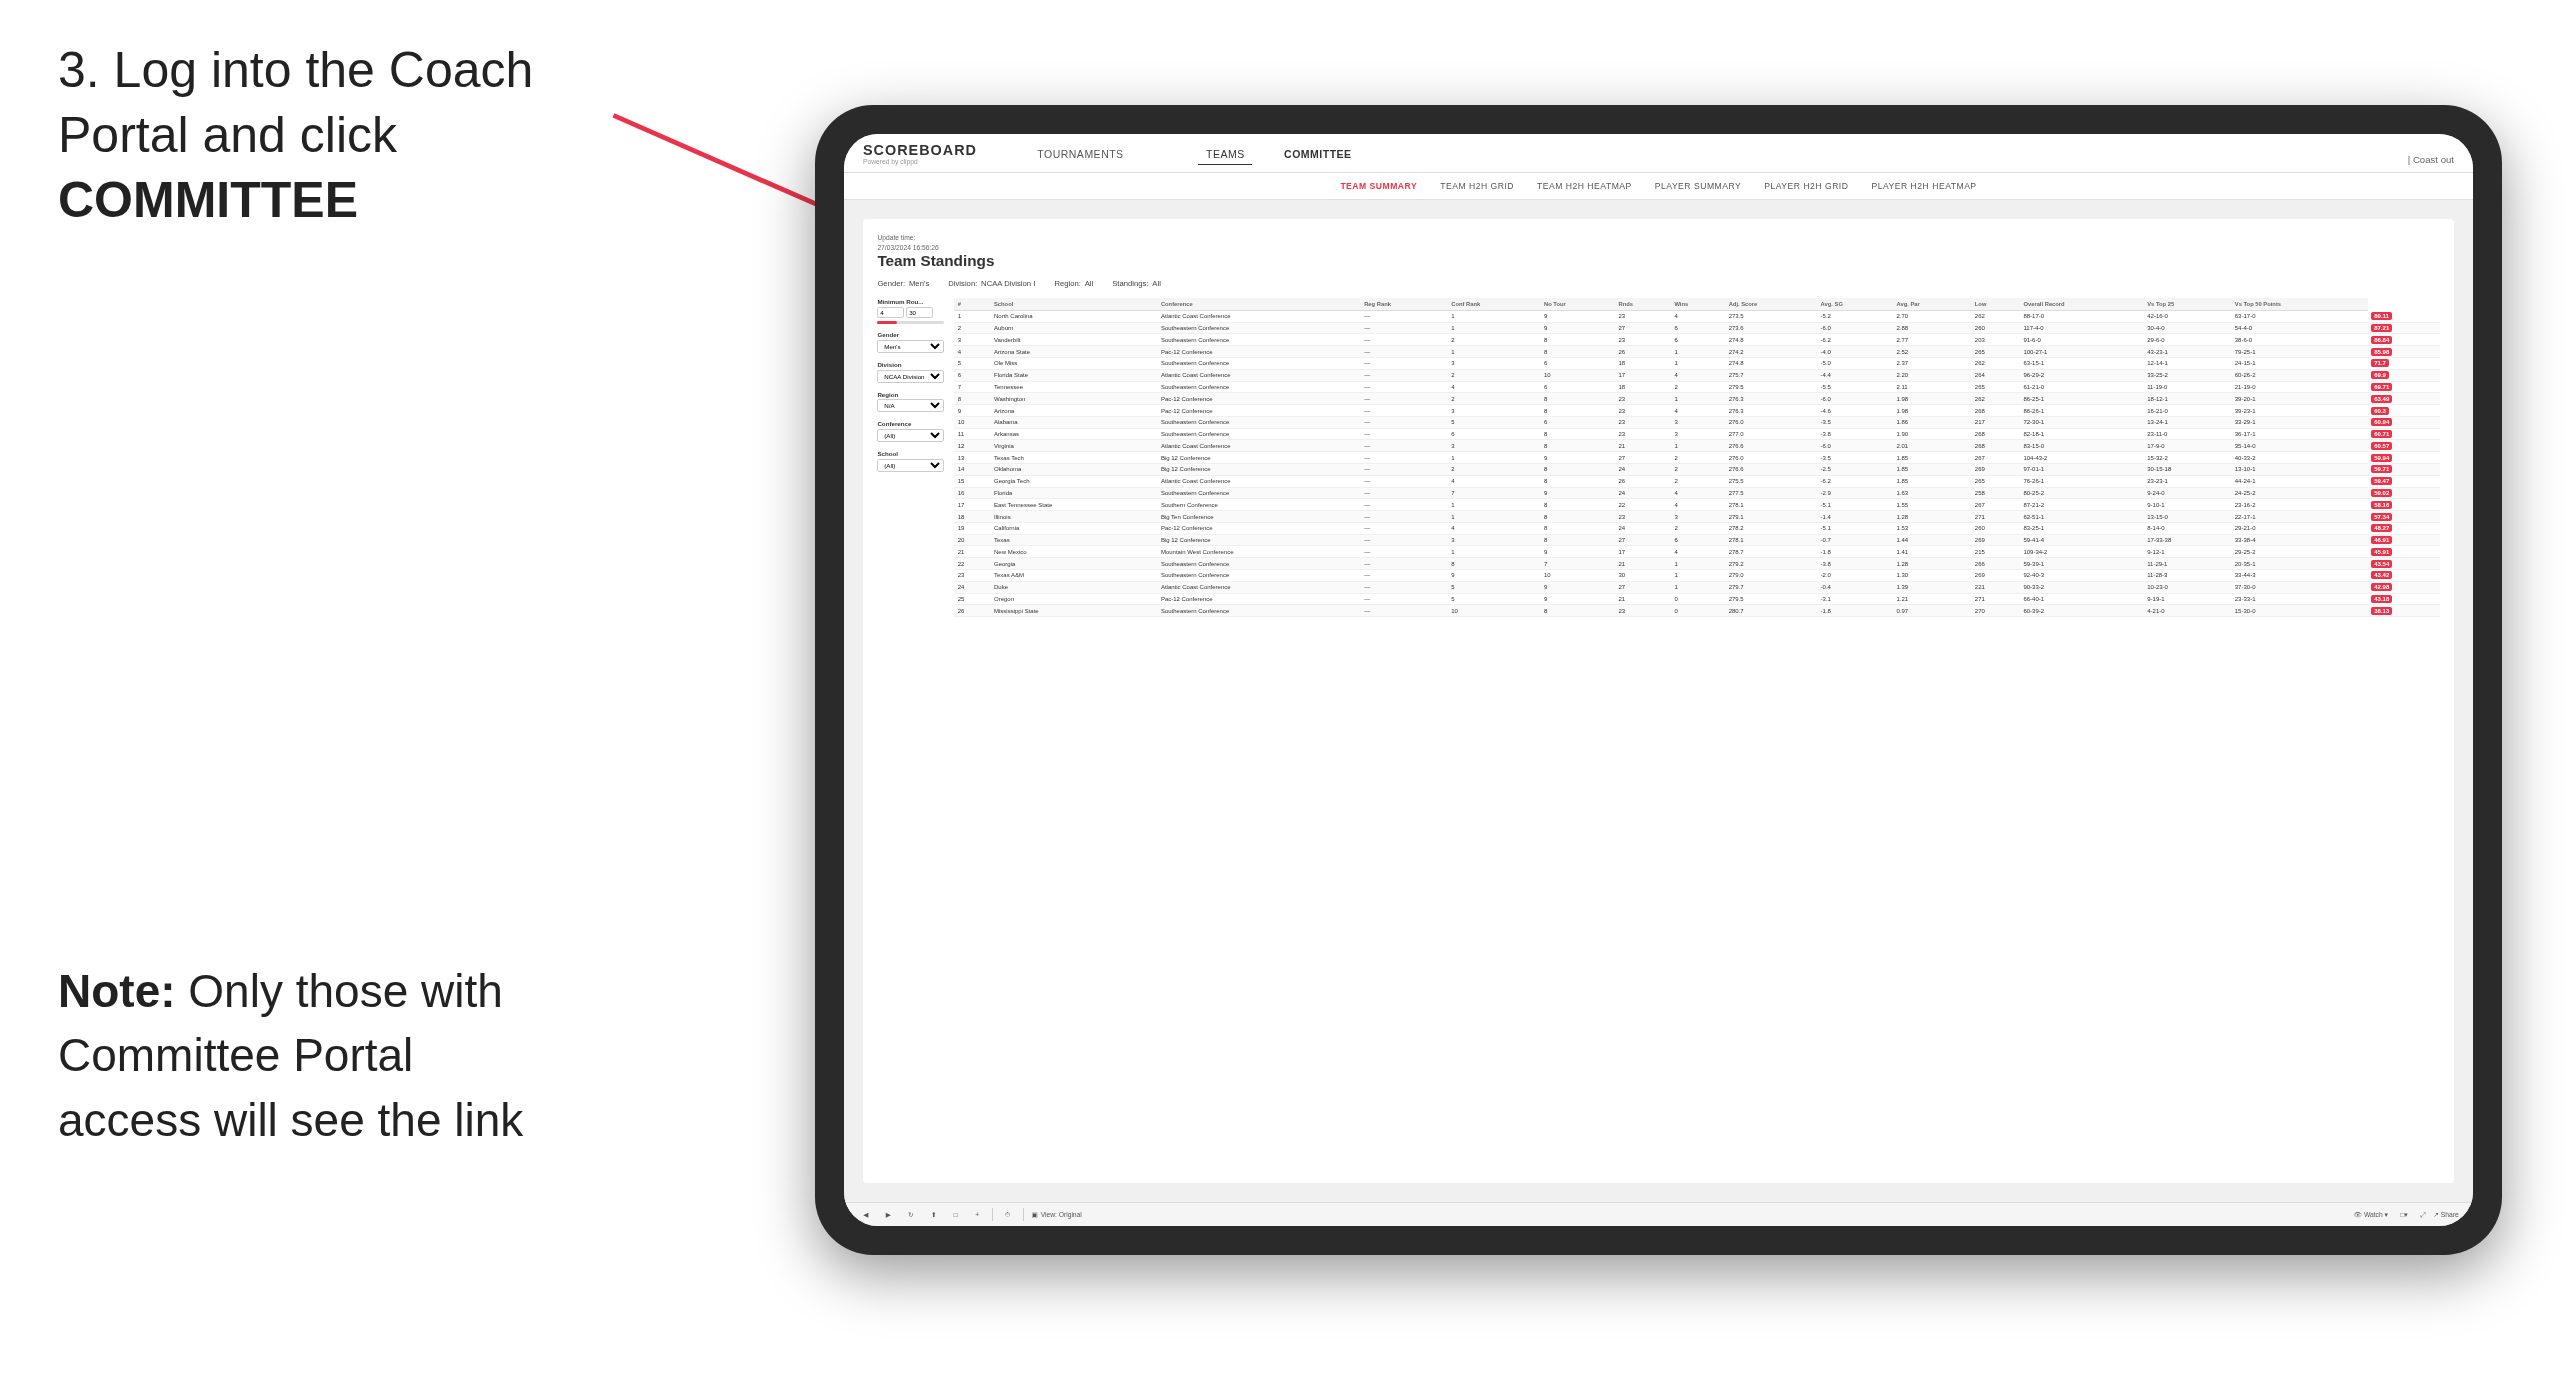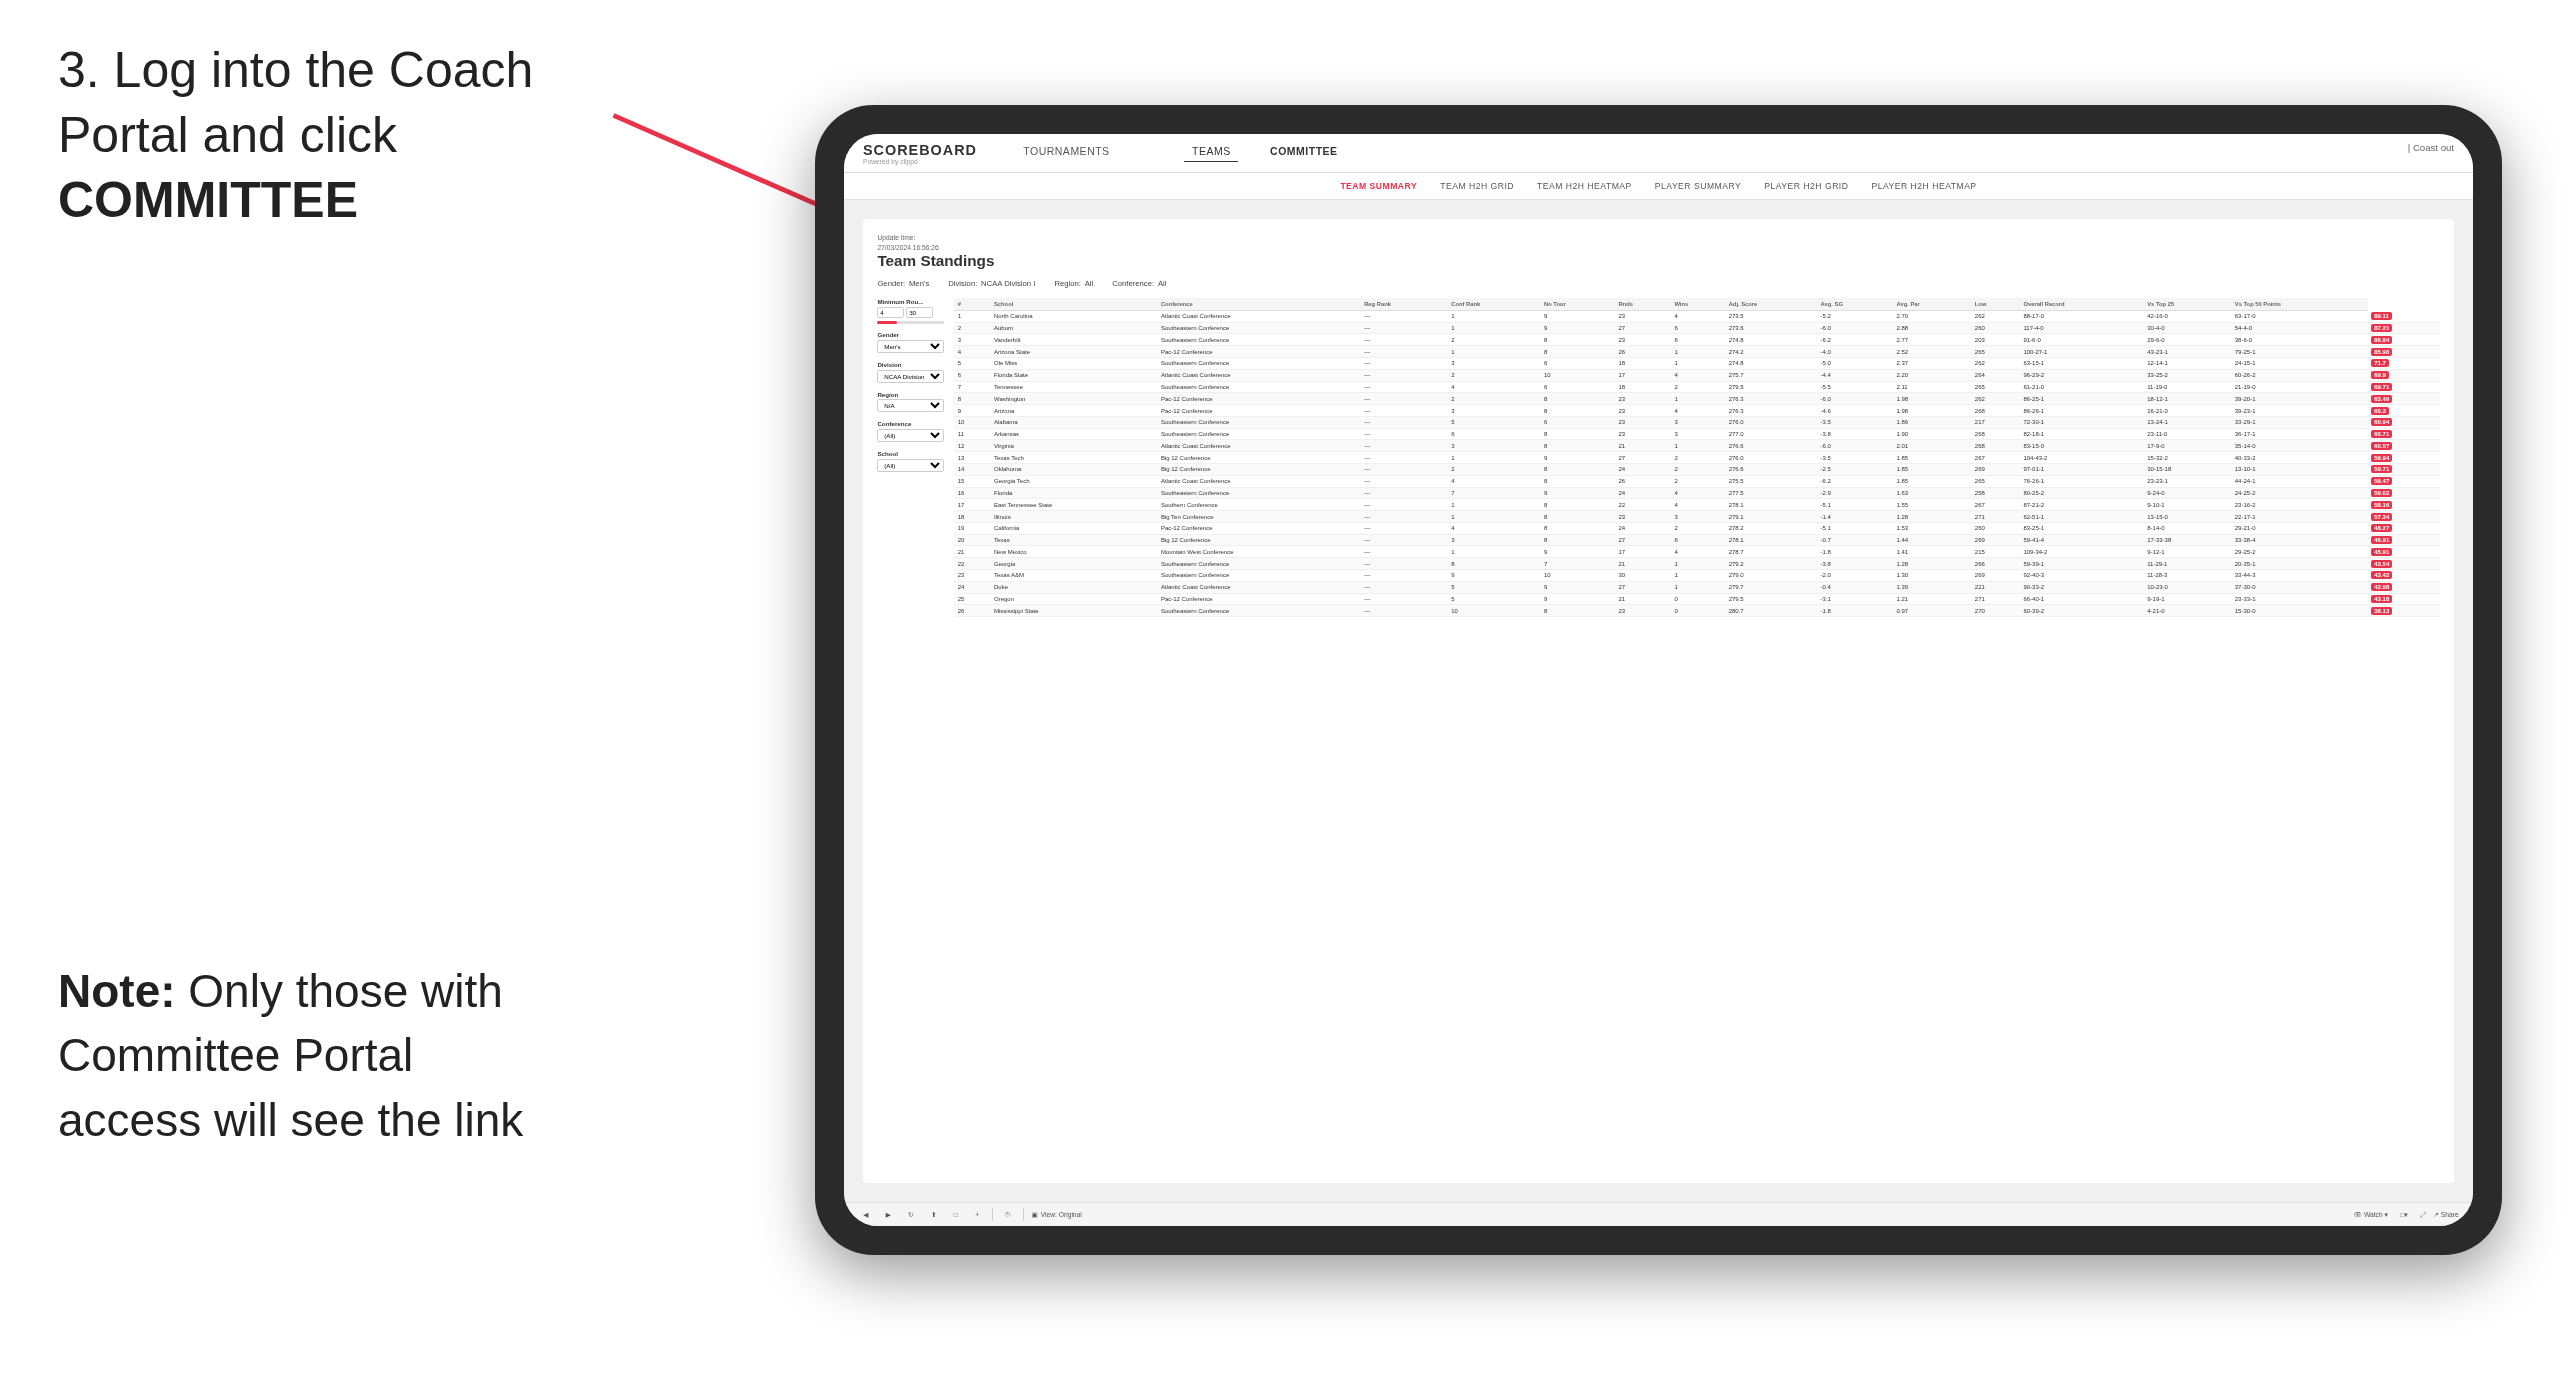--- a/index.html
+++ b/index.html
@@ -62,23 +62,23 @@
       overflow: hidden;
       display: flex;
       flex-direction: column;
     }
 
     
     .app-header {
       background: #fff;
       padding: 7.7px 19px;
       display: flex;
-      align-items: flex-start;
+      align-items: flex-end;
       border-bottom: 1px solid #ddd;
-      gap: 29px;
+      gap: 43px;
       flex-shrink: 0;
     }
 
     .logo-area {
       display: flex;
       flex-direction: column;
       margin-right: 9.6px;
     }
     .logo-scoreboard {
       font-size: 14.4px;
@@ -434,21 +434,21 @@
           </span>
           <span class="filter-item">
             <span class="filter-label">Division:</span>
             <span>NCAA Division I</span>
           </span>
           <span class="filter-item">
             <span class="filter-label">Region:</span>
             <span>All</span>
           </span>
           <span class="filter-item">
-            <span class="filter-label">Conference:</span>
+            <span class="filter-label">Standings:</span>
             <span>All</span>
           </span>
         </div>
 
         <div class="content-with-sidebar">
 
           <div class="sidebar-filters">
             <div class="filter-group">
               <div class="filter-group-label">Minimum Rou...</div>
               <div class="filter-range">

